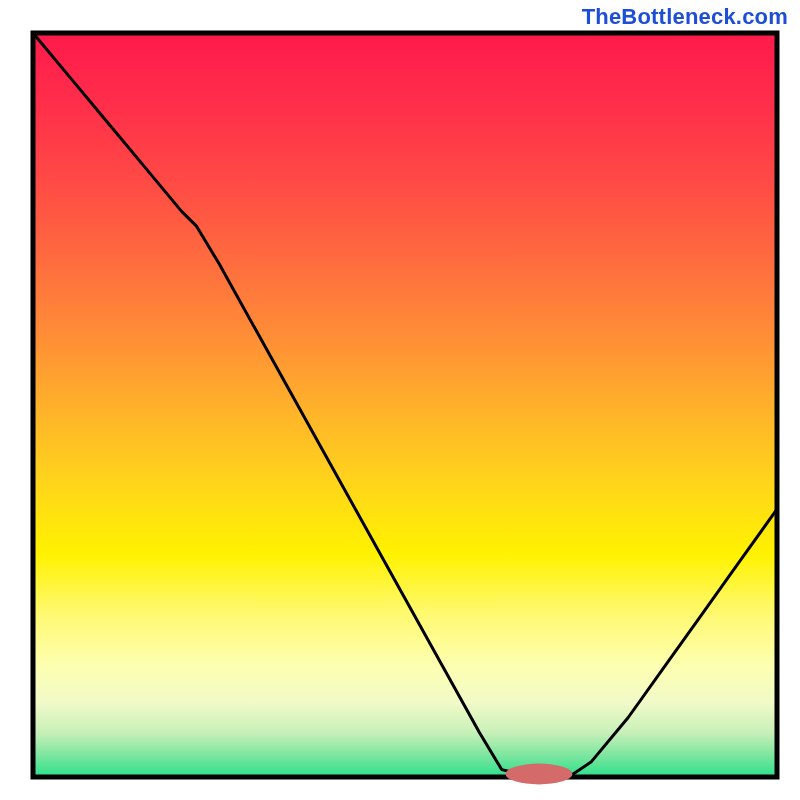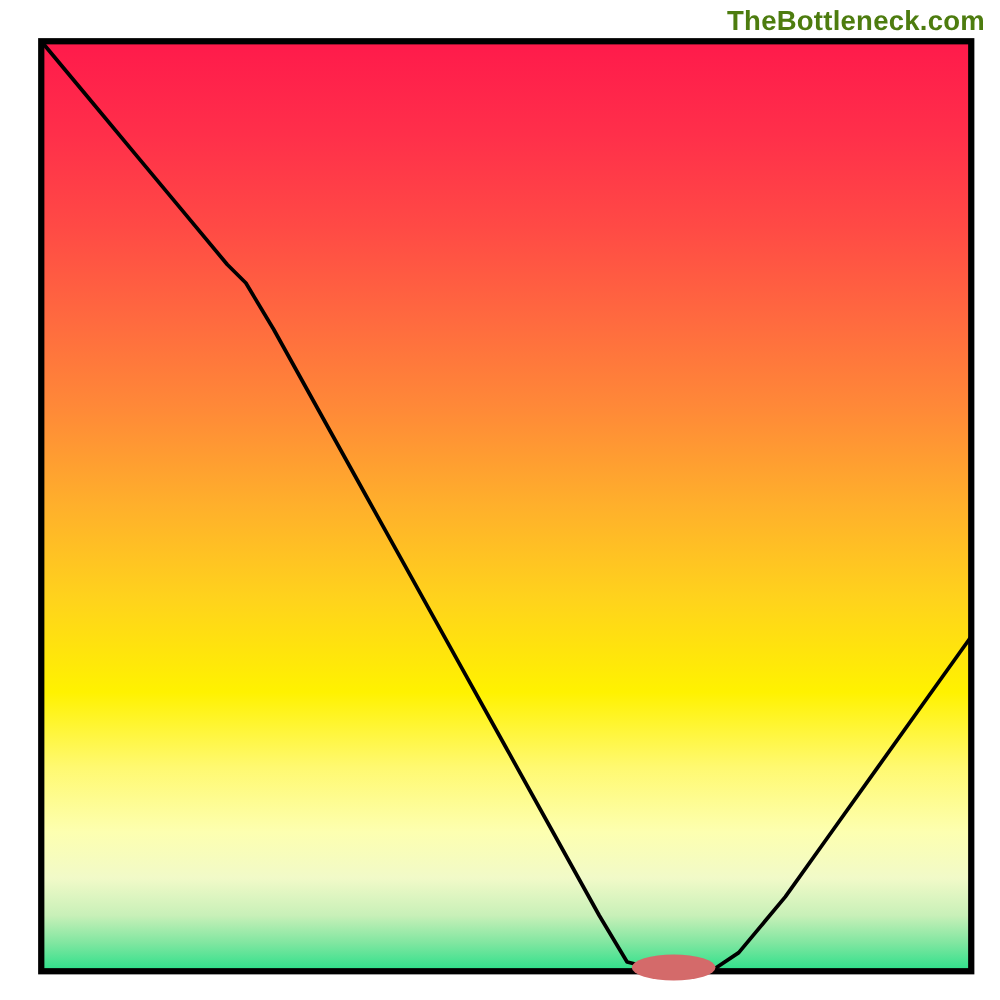--- a/index.html
+++ b/index.html
@@ -15,21 +15,21 @@
     position: relative;
     width: 800px;
     height: 800px;
   }
   .attribution {
     position: absolute;
     top: 4px;
     right: 12px;
     font-size: 22px;
     font-weight: 600;
-    color: #4d7c0f;
+    color: #1d4ed8;
     letter-spacing: 0.2px;
   }
   svg {
     display: block;
   }
 </style>
 </head>
 <body>
 
 <div class="wrap">

